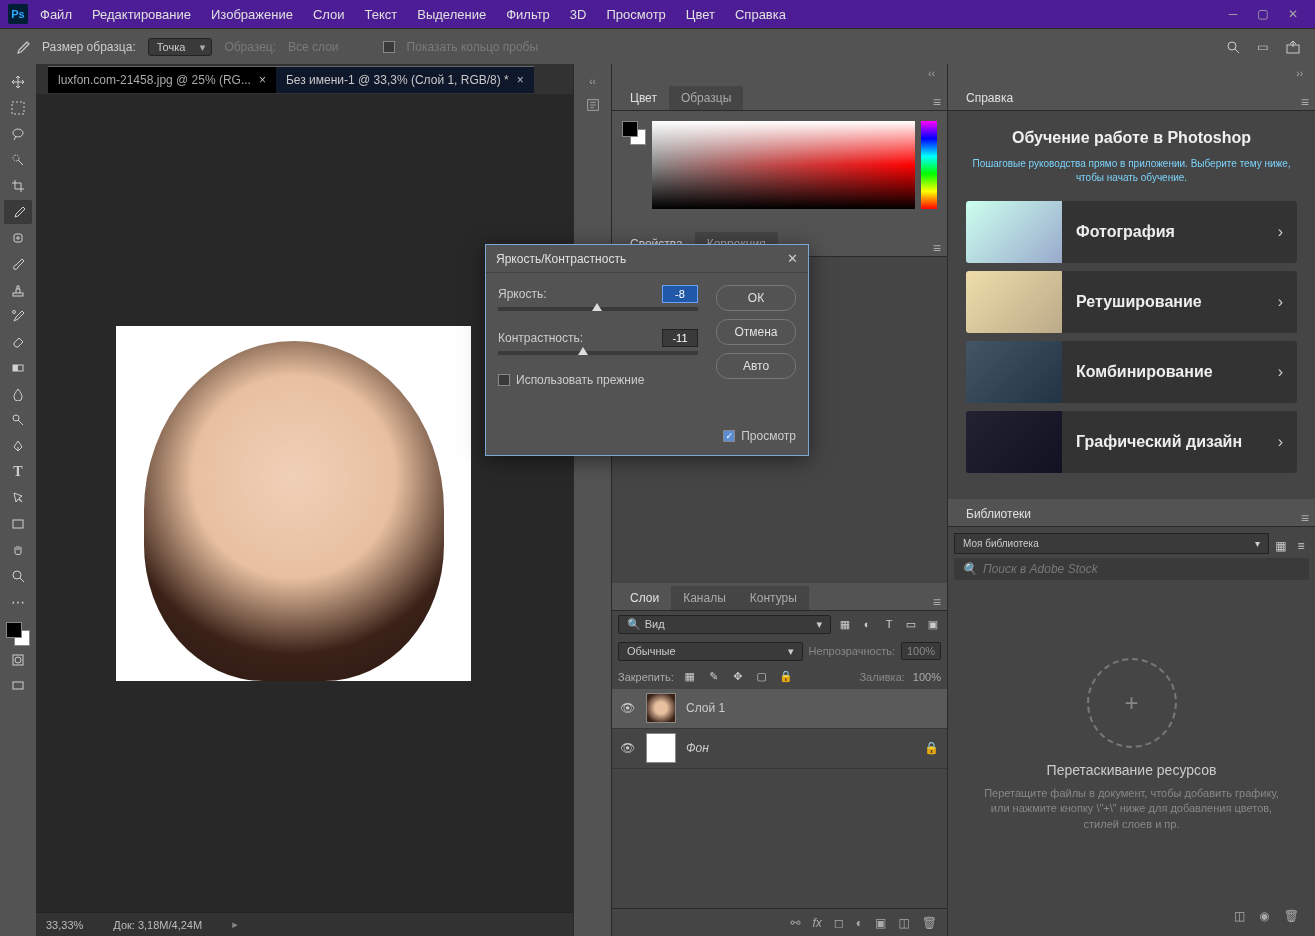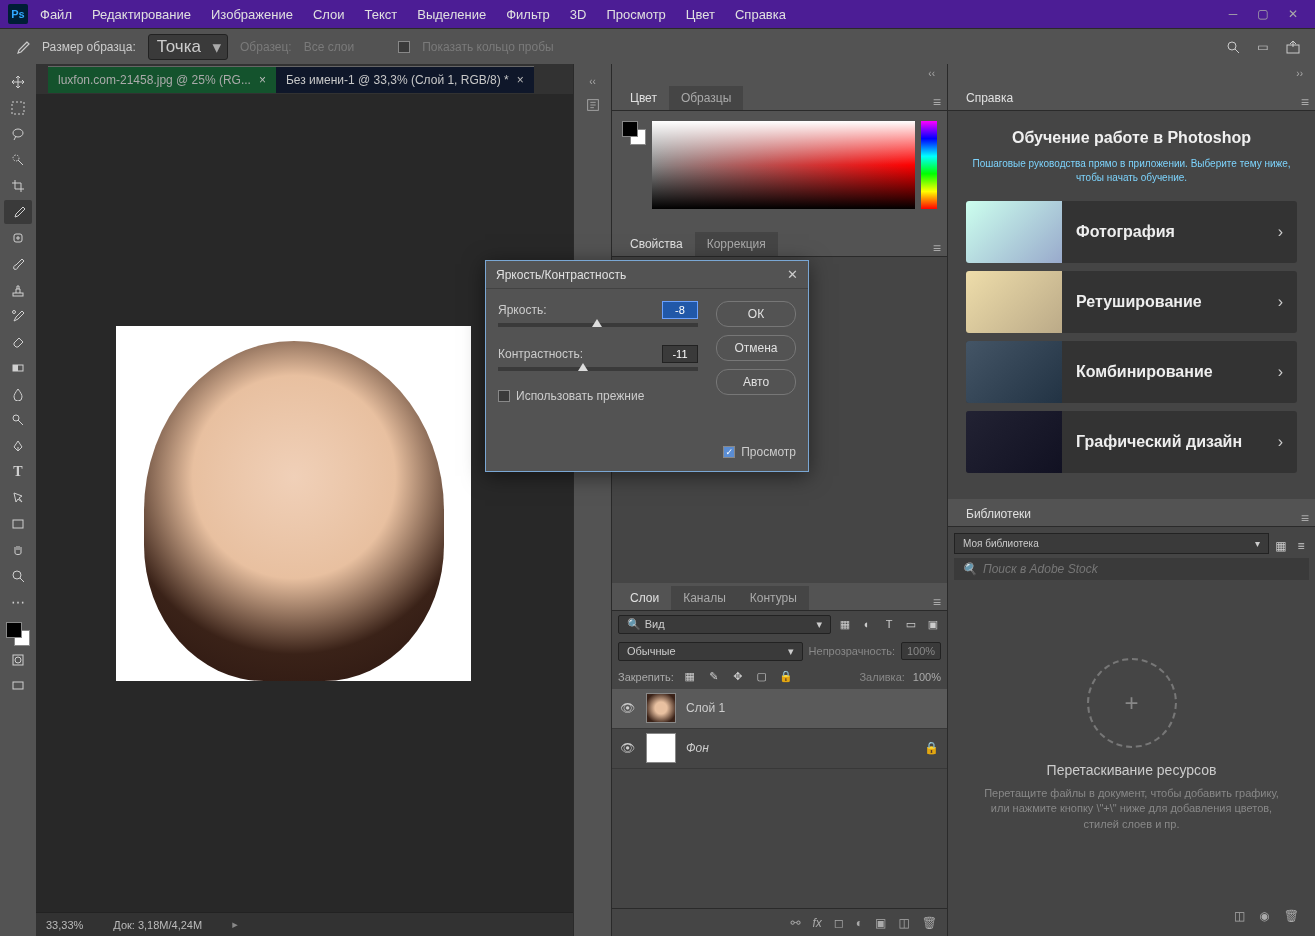--- a/index.html
+++ b/index.html
@@ -3,37 +3,37 @@
 <meta charset="utf-8">
 <style>
 * { margin:0; padding:0; box-sizing:border-box; font-family:"Segoe UI",Tahoma,sans-serif; user-select:none; }
 body { width:1315px; height:936px; background:#323232; overflow:hidden; color:#ccc; font-size:12px; }
 .menubar { height:28px; background:#4c1d95; display:flex; align-items:center; padding:0 8px; gap:4px; }
 .ps-icon { width:20px; height:20px; background:#001e36; color:#31a8ff; font-weight:bold; font-size:11px; display:flex; align-items:center; justify-content:center; border-radius:2px; }
 .menu-item { padding:4px 8px; color:#e0e0e0; cursor:pointer; font-size:13px; }
 .window-controls { margin-left:auto; display:flex; gap:2px; }
 .win-ctrl { width:28px; height:18px; display:flex; align-items:center; justify-content:center; color:#aaa; }
 .optbar { height:36px; background:#535353; border-top:1px solid #2a2a2a; display:flex; align-items:center; padding:0 14px; gap:12px; color:#ccc; }
-.optbar .sel { background:#3a3a3a; border:1px solid #222; padding:2px 26px 2px 8px; border-radius:3px; position:relative; font-size:17px; }
+.optbar .sel { background:#3a3a3a; border:1px solid #222; padding:2px 26px 2px 8px; border-radius:3px; position:relative; font-size:11px; }
 .optbar .sel::after { content:"▾"; position:absolute; right:6px; color:#aaa; }
 .opt-text { font-size:12px; color:#ccc; }
 .opt-disabled { color:#7a7a7a; }
 .opt-right { margin-left:auto; display:flex; gap:14px; align-items:center; }
 .ico { width:16px; height:16px; display:flex; align-items:center; justify-content:center; color:#ccc; }
 .workspace { display:flex; height:872px; }
 .toolbar { width:36px; background:#535353; display:flex; flex-direction:column; align-items:center; padding-top:6px; gap:2px; }
 .tool { width:28px; height:24px; display:flex; align-items:center; justify-content:center; color:#d0d0d0; border-radius:2px; font-size:14px; position:relative; }
 .tool.active { background:#3a3a3a; }
 .fgbg { width:24px; height:24px; position:relative; margin-top:6px; }
 .fgbg .bg { position:absolute; width:16px; height:16px; right:0; bottom:0; background:#fff; border:1px solid #888; }
 .fgbg .fg { position:absolute; width:16px; height:16px; left:0; top:0; background:#000; border:1px solid #888; }
 .doc-area { flex:1; background:#282828; display:flex; flex-direction:column; position:relative; }
 .doc-tabs { height:30px; background:#323232; display:flex; align-items:center; padding-left:12px; gap:0; }
 .doc-tab { padding:6px 10px; background:#0f172a; font-size:12px; color:#c8c8c8; display:flex; align-items:center; gap:8px; border-top:1px solid #666; }
-.doc-tab.inactive { background:#14532d; color:#aaa; }
+.doc-tab.inactive { background:#000000; color:#aaa; }
 .close-x { font-size:12px; color:#bbb; }
 .canvas-wrap { flex:1; display:flex; align-items:center; justify-content:flex-start; padding-left:80px; position:relative; }
 .canvas { width:355px; height:355px; background:#fff; display:flex; align-items:flex-end; justify-content:center; overflow:hidden; }
 .face { width:300px; height:340px; background:radial-gradient(circle at 50% 40%,#f0d0b8 0%,#e8c0a0 40%,#3a2218 70%,#2a1510 100%); border-radius:50% 50% 40% 40%; position:relative; }
 .statusbar { height:24px; background:#323232; display:flex; align-items:center; padding:0 10px; gap:30px; font-size:11px; color:#bbb; border-top:1px solid #222; }
 .panels { width:742px; background:#535353; display:flex; }
 .mid-panels { width:336px; border-left:1px solid #2a2a2a; background:#535353; display:flex; flex-direction:column; }
 .right-panels { width:368px; border-left:1px solid #2a2a2a; background:#535353; display:flex; flex-direction:column; }
 .left-gutter { width:38px; background:#535353; border-left:1px solid #2a2a2a; padding-top:10px; display:flex; flex-direction:column; align-items:center; gap:8px; }
 .panel-tabs { height:28px; display:flex; align-items:flex-end; padding-left:6px; border-bottom:1px solid #2a2a2a; }
@@ -67,21 +67,21 @@
 .lesson-title { flex:1; padding-left:14px; font-size:16px; color:#eee; font-weight:600; text-align:left; }
 .chev { padding:0 14px; color:#ccc; font-size:16px; }
 .lib-body { background:#454545; flex:1; padding:6px; display:flex; flex-direction:column; }
 .lib-sel { background:#3a3a3a; border:1px solid #222; padding:4px 8px; display:flex; align-items:center; font-size:10px; margin-bottom:4px; }
 .lib-search { background:#3a3a3a; padding:4px 8px; display:flex; align-items:center; gap:6px; font-size:12px; color:#777; font-style:italic; margin-bottom:8px; }
 .dropzone { flex:1; display:flex; flex-direction:column; align-items:center; justify-content:center; color:#888; }
 .dashed-circle { width:90px; height:90px; border:2px dashed #777; border-radius:50%; display:flex; align-items:center; justify-content:center; font-size:24px; color:#888; margin-bottom:14px; }
 .drop-title { font-size:14px; color:#ccc; margin-bottom:8px; }
 .drop-desc { font-size:11px; color:#888; text-align:center; line-height:1.4; padding:0 20px; }
 .lib-footer { height:28px; display:flex; justify-content:flex-end; align-items:center; gap:14px; padding:0 10px; color:#aaa; }
-.dialog { position:absolute; left:485px; top:260px; width:324px; background:#535353; border:1px solid #7aa7d4; box-shadow:0 4px 20px rgba(0,0,0,0.5); }
+.dialog { position:absolute; left:485px; top:244px; width:324px; background:#535353; border:1px solid #7aa7d4; box-shadow:0 4px 20px rgba(0,0,0,0.5); }
 .dlg-title { height:28px; display:flex; align-items:center; padding:0 10px; font-size:12px; color:#e0e0e0; border-bottom:1px solid #424242; }
 .dlg-title .x { margin-left:auto; font-size:13px; color:#ccc; }
 .dlg-body { padding:12px; display:flex; gap:12px; }
 .dlg-left { flex:1; }
 .slider-row { margin-bottom:18px; }
 .slider-label-row { display:flex; justify-content:space-between; align-items:center; margin-bottom:4px; }
 .slider-inp { width:36px; background:#3a3a3a; border:1px solid #222; color:#fff; text-align:center; font-size:11px; padding:2px; }
 .slider-inp.hl { border:1px solid #6aa1ff; background:#2158a8; }
 .slider-track { height:4px; background:#3a3a3a; position:relative; }
 .slider-thumb { position:absolute; top:-4px; width:0; height:0; border-left:5px solid transparent; border-right:5px solid transparent; border-bottom:8px solid #ddd; }

